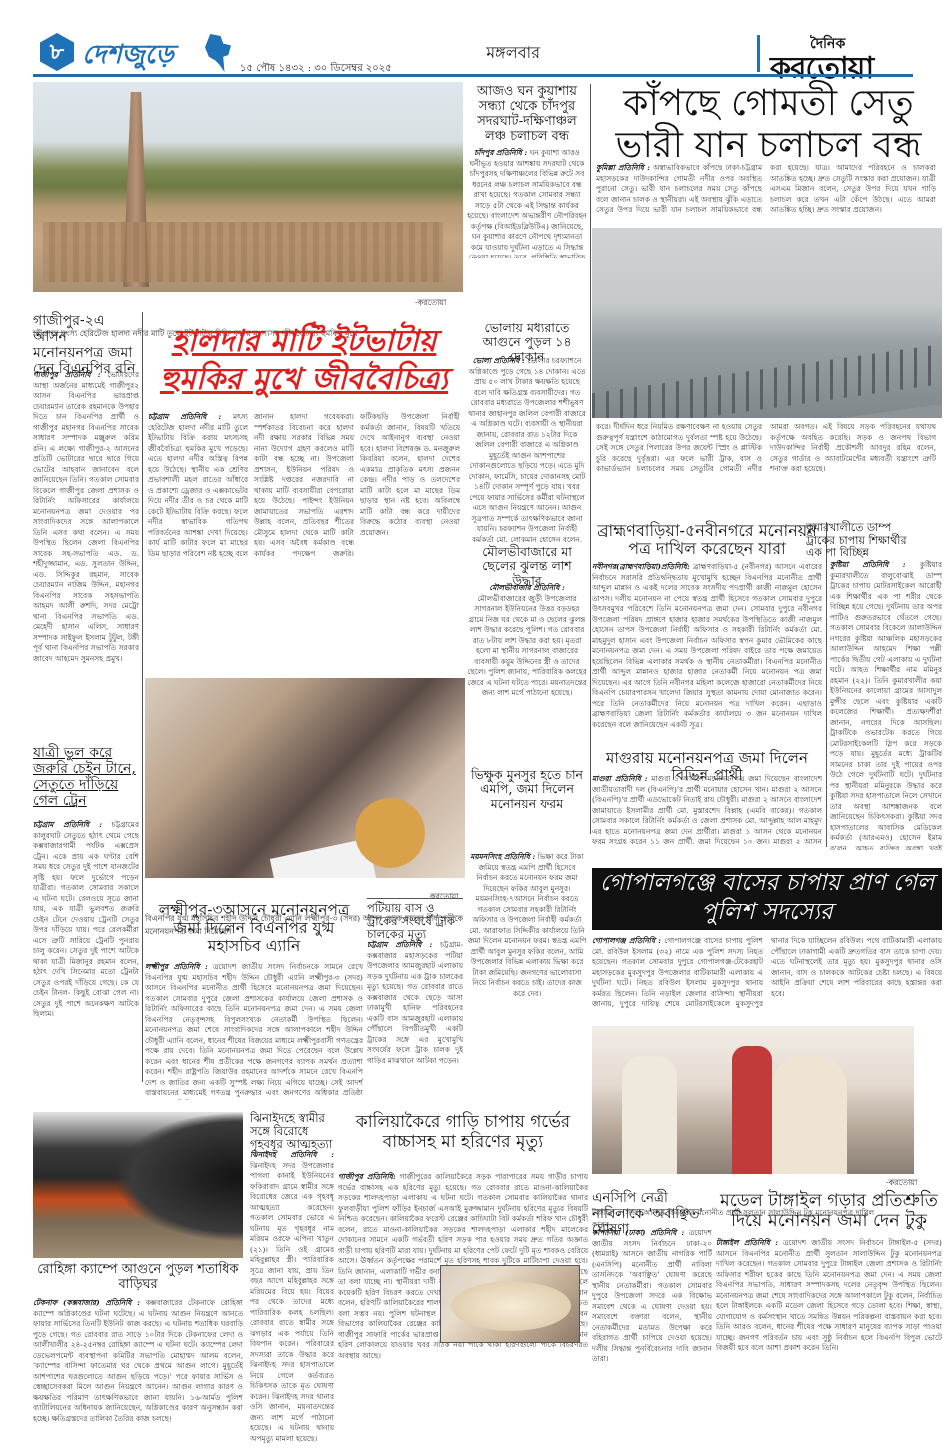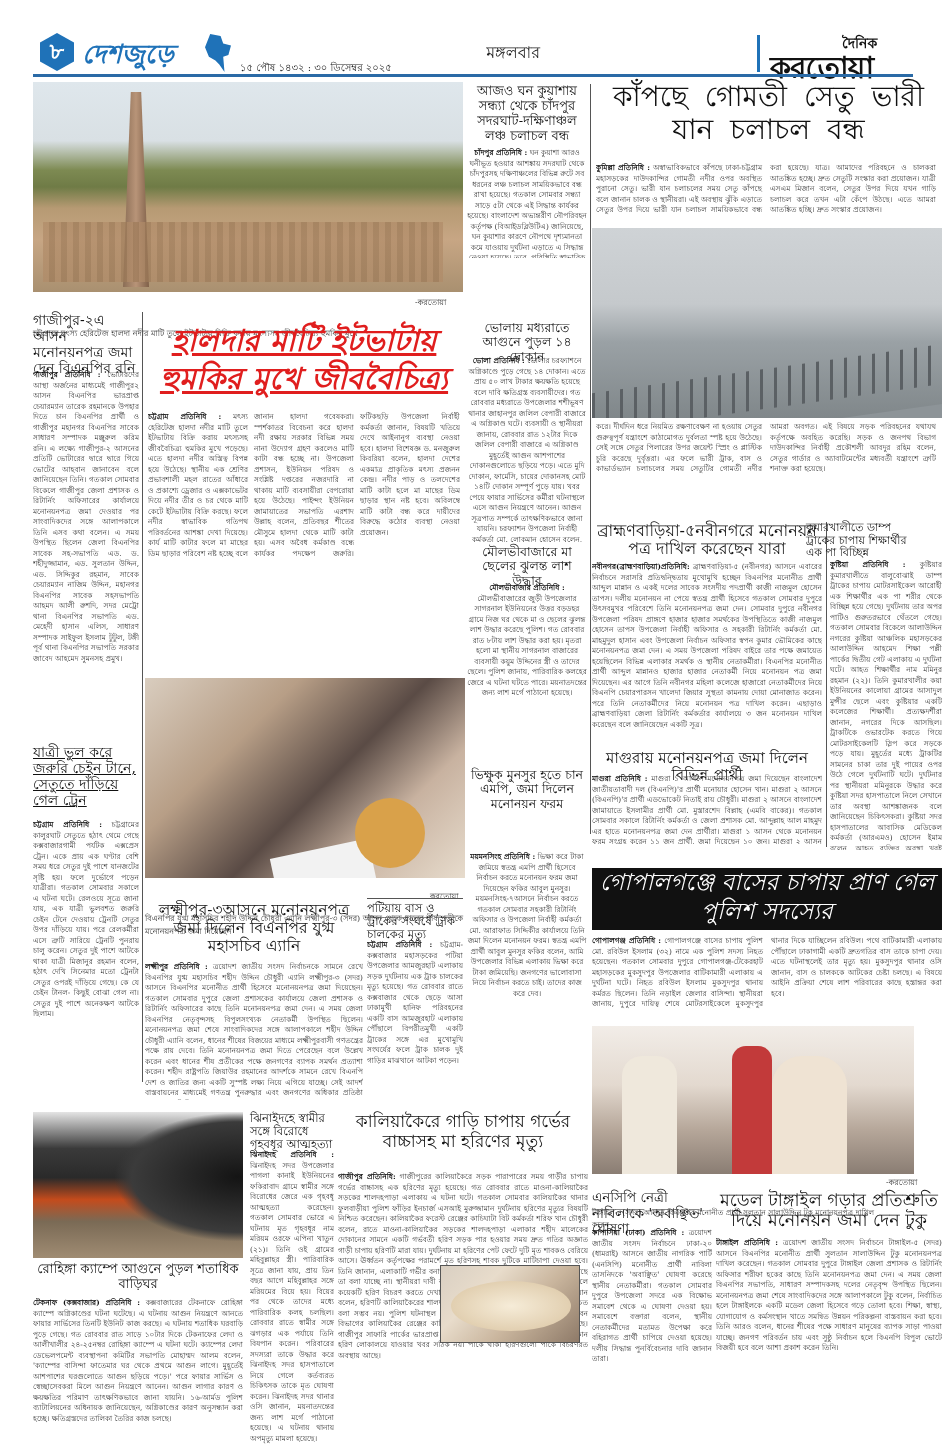--- a/index.html
+++ b/index.html
@@ -13,21 +13,21 @@
   .mast-line { position: absolute; left: 33px; top: 74px; width: 880px; height: 3px; background: #2a6aa6; }
   .page-badge { position: absolute; left: 40px; top: 33px; width: 34px; height: 38px; background: #1f72b8;
     clip-path: polygon(50% 0, 100% 25%, 100% 75%, 50% 100%, 0 75%, 0 25%);
     color: #fff; font: bold 22px "DejaVu Sans", sans-serif; display: flex; align-items: center; justify-content: center; }
   .section-title { position: absolute; left: 82px; top: 34px; color: #1f72b8; font: bold 26px "DejaVu Sans", sans-serif; font-style: italic; }
   .map-icon { position: absolute; left: 205px; top: 34px; width: 26px; height: 38px; background: #1f72b8;
     clip-path: polygon(20% 0, 60% 5%, 70% 25%, 100% 30%, 90% 55%, 70% 60%, 75% 100%, 55% 80%, 40% 70%, 15% 60%, 0 35%); }
   .weekday { position: absolute; right: 405px; top: 40px; font: 16px "DejaVu Serif", serif; color: #222; text-align: right; width: 200px; }
   .dateline { position: absolute; right: 405px; top: 60px; font: 10px "DejaVu Serif", serif; color: #222; width: 300px; }
   .mast-divider { position: absolute; left: 757px; top: 35px; width: 3px; height: 37px; background: #1f72b8; }
-  .paper-small { position: absolute; left: 810px; top: 32px; font: bold 14px "DejaVu Sans", sans-serif; color: #111; margin-left: 32px; }
+  .paper-small { position: absolute; left: 810px; top: 32px; font: bold 14px "DejaVu Sans", sans-serif; color: #111; }
   .paper-name { position: absolute; left: 770px; top: 44px; font: 900 30px "DejaVu Sans", sans-serif; color: #111; letter-spacing: -1px; }
 
   
   .photo { position: absolute; overflow: hidden; }
   .ph-brick { background: linear-gradient(180deg, #dfe7ec 0%, #d9e0e4 28%, #7d8a52 42%, #6f7b46 50%, #b69a73 60%, #c7a684 75%, #a99070 100%); }
   .ph-brick .chimney { position: absolute; left: 90px; top: 10px; width: 26px; height: 195px; background: linear-gradient(90deg,#8a6d55,#b89478,#7f6049);
     clip-path: polygon(30% 0,70% 0,100% 100%,0 100%); }
   .ph-brick .kiln { position: absolute; left: 10px; bottom: 10px; width: 400px; height: 60px; background: repeating-linear-gradient(90deg,#b08b68 0 6px,#9d7a58 6px 12px); opacity: .7; }
   .ph-bridge { background: linear-gradient(180deg,#cfd3d6 0%,#c5c9cc 40%,#9aa1a5 60%,#80878a 100%); }
   .ph-bridge .rail { position: absolute; left: 0; top: 140px; width: 360px; height: 40px; background: repeating-linear-gradient(90deg,#5b6064 0 3px,transparent 3px 14px); transform: skewY(-8deg); }
@@ -48,21 +48,21 @@
   .credit { position: absolute; font: 8px "DejaVu Serif", serif; color: #333; }
 
   
   .hl { position: absolute; font-family: "DejaVu Serif", serif; color: #111; text-align: center; line-height: 1.15; }
   .hl-red { color: #e01e1e; font-family: "DejaVu Sans", sans-serif; font-weight: bold; font-style: italic; }
   .hl-left { text-align: left; }
   .banner-black { position: absolute; background: #111; color: #fff; font: italic 30px "DejaVu Sans", sans-serif; text-align: center; line-height: 1.25; }
 
   
   .txt { position: absolute; font: 7.4px/1.42 "DejaVu Serif", serif; color: #333; text-align: justify; overflow: hidden; }
-  .txt b { color: #111; }
+  .txt b { color: #111; font-style: italic; }
 
   .rule-v { position: absolute; width: 1px; background: #555; }
   .rule-h { position: absolute; height: 1px; background: #555; }
 </style>
 </head>
 <body>
 
 <div class="abs masthead">
   <div class="page-badge">৮</div>
   <div class="section-title">দেশজুড়ে</div>
@@ -89,21 +89,21 @@
 <div class="txt" style="left:467px;top:356px;width:120px;height:186px;text-align:center;"><b>ভোলা প্রতিনিধি :</b> <span>ভোলার চরফ্যাশনে অগ্নিকাণ্ডে পুড়ে গেছে ১৪ দোকান। এতে প্রায় ৫০ লাখ টাকার ক্ষয়ক্ষতি হয়েছে বলে দাবি ক্ষতিগ্রস্ত ব্যবসায়ীদের। গত রোববার মধ্যরাতে উপজেলার শশীভূষণ থানার জাহানপুর জলিল বেপারী বাজারে এ অগ্নিকাণ্ড ঘটে। ব্যবসায়ী ও স্থানীয়রা জানায়, রোববার রাত ১২টার দিকে জলিল বেপারী বাজারে এ অগ্নিকাণ্ড মুহূর্তেই আগুন আশপাশের দোকানগুলোতে ছড়িয়ে পড়ে। এতে মুদি দোকান, ফার্মেসি, চায়ের দোকানসহ মোট ১৪টি দোকান সম্পূর্ণ পুড়ে যায়। খবর পেয়ে ফায়ার সার্ভিসের কর্মীরা ঘটনাস্থলে এসে আগুন নিয়ন্ত্রণে আনেন। আগুন সূত্রপাত সম্পর্কে তাৎক্ষণিকভাবে জানা যায়নি। চরফ্যাশন উপজেলা নির্বাহী কর্মকর্তা মো. লোকমান হোসেন বলেন, ক্ষতিগ্রস্তরা আবেদন করলে ১০ কেজি করে চাল, এক বান্ডিল ঢেউটিন ও আর্থিক সহযোগিতা দেওয়া হবে।</span></div>
 
 <div class="hl" style="left:467px;top:545px;width:120px;font-size:12.5px;">মৌলভীবাজারে মা ছেলের ঝুলন্ত লাশ উদ্ধার</div>
 <div class="txt" style="left:467px;top:583px;width:120px;height:180px;text-align:center;"><b>মৌলভীবাজার প্রতিনিধি :</b> <span>মৌলভীবাজারের জুড়ী উপজেলার সাগরনাল ইউনিয়নের উত্তর বড়ডহর গ্রামে নিজ ঘর থেকে মা ও ছেলের ঝুলন্ত লাশ উদ্ধার করেছে পুলিশ। গত রোববার রাত ৮টায় লাশ উদ্ধার করা হয়। মৃতরা হলো মা স্থানীয় সাগরনাল বাজারের ব্যবসায়ী কয়ুম উদ্দিনের স্ত্রী ও তাদের ছেলে। পুলিশ জানায়, পারিবারিক কলহের জেরে এ ঘটনা ঘটতে পারে। ময়নাতদন্তের জন্য লাশ মর্গে পাঠানো হয়েছে।</span></div>
 
 <div class="hl" style="left:467px;top:768px;width:120px;font-size:12.5px;">ভিক্ষুক মুনসুর হতে চান এমপি, জমা দিলেন মনোনয়ন ফরম</div>
 <div class="txt" style="left:467px;top:852px;width:120px;height:220px;text-align:center;"><b>ময়মনসিংহ প্রতিনিধি :</b> <span>ভিক্ষা করে টাকা জমিয়ে স্বতন্ত্র এমপি প্রার্থী হিসেবে নির্বাচন করতে মনোনয়ন ফরম জমা দিয়েছেন ফকির আবুল মুনসুর। ময়মনসিংহ-৭আসনে নির্বাচন করতে গতকাল সোমবার সহকারী রিটার্নিং অফিসার ও উপজেলা নির্বাহী কর্মকর্তা মো. আরাফাত সিদ্দিকীর কার্যালয়ে তিনি জমা দিলেন মনোনয়ন ফরম। স্বতন্ত্র এমপি প্রার্থী আবুল মুনসুর ফকির বলেন, আমি উপজেলার বিভিন্ন এলাকায় ভিক্ষা করে টাকা জমিয়েছি। জনগণের ভালোবাসা নিয়ে নির্বাচন করতে চাই। তাদের কাজ করে দেব।</span></div>
 
 <div class="rule-v" style="left:590px;top:84px;height:750px;"></div>
 
-<div class="hl" style="left:596px;top:82px;width:345px;font-size:28px;line-height:1.18;font-family:Liberation Mono, monospace;">কাঁপছে গোমতী সেতু ভারী যান চলাচল বন্ধ</div>
+<div class="hl" style="left:596px;top:82px;width:345px;font-size:36px;line-height:1.18;">কাঁপছে গোমতী সেতু ভারী যান চলাচল বন্ধ</div>
 <div class="txt" style="left:596px;top:163px;width:340px;height:60px;column-count:2;column-gap:8px;"><b>কুমিল্লা প্রতিনিধি :</b> <span>অস্বাভাবিকভাবে কাঁপছে ঢাকা-চট্টগ্রাম মহাসড়কের দাউদকান্দির গোমতী নদীর ওপর অবস্থিত পুরানো সেতু। ভারী যান চলাচলের সময় সেতু কাঁপছে বলে জানান চালক ও স্থানীয়রা। এই অবস্থায় ঝুঁকি এড়াতে সেতুর উপর দিয়ে ভারী যান চলাচল সাময়িকভাবে বন্ধ করা হয়েছে। যাত্র। আমাদের পরিবহনে ও চালকরা আতঙ্কিত হচ্ছে। দ্রুত সেতুটি সংস্কার করা প্রয়োজন। যাত্রী এসএম মিজান বলেন, সেতুর উপর দিয়ে যখন গাড়ি চলাচল করে তখন এটা কেঁপে উঠছে। এতে আমরা আতঙ্কিত হচ্ছি। দ্রুত সংস্কার প্রয়োজন।</span></div>
 <div class="photo ph-bridge" style="left:592px;top:228px;width:350px;height:190px;">
   <div class="rail"></div>
   <div class="deck"></div>
 </div>
 <div class="txt" style="left:596px;top:422px;width:340px;height:90px;column-count:2;column-gap:8px;">করে। দীর্ঘদিন ধরে নিয়মিত রক্ষণাবেক্ষণ না হওয়ায় সেতুর গুরুত্বপূর্ণ যন্ত্রাংশে কাঠামোগত দুর্বলতা স্পষ্ট হয়ে উঠেছে। সেই সঙ্গে সেতুর পিলারের উপর জয়েন্ট স্প্রিং ও প্লাস্টিক চুরি করেছে দুর্বৃত্তরা। এর ফলে ভারী ট্রাক, বাস ও কাভার্ডভ্যান চলাচলের সময় সেতুটির গোমতী নদীর আমরা অবগত। এই বিষয়ে সড়ক পরিবহনের যথাযথ কর্তৃপক্ষে অবহিত করেছি। সড়ক ও জনপথ বিভাগ দাউদকান্দির নির্বাহী প্রকৌশলী আবদুর রহিম বলেন, সেতুর গার্ডার ও অ্যাবাটমেন্টের মধ্যবর্তী যন্ত্রাংশে ত্রুটি শনাক্ত করা হয়েছে।</div>
 
 <div class="hl" style="left:592px;top:522px;width:230px;font-size:16px;">ব্রাহ্মণবাড়িয়া-৫নবীনগরে মনোনয়ন পত্র দাখিল করেছেন যারা</div>
 <div class="txt" style="left:592px;top:562px;width:230px;height:180px;"><b>নবীনগর(ব্রাহ্মণবাড়িয়া)প্রতিনিধি:</b> <span>ব্রাহ্মণবাড়িয়া-৫ (নবীনগর) আসনে এবারের নির্বাচনে সরাসরি প্রতিদ্বন্দ্বিতায় মুখোমুখি হচ্ছেন বিএনপির মনোনীত প্রার্থী আব্দুল মান্নান ও একই দলের সাবেক সংসদীয় পদপ্রার্থী কাজী নাজমুল হোসেন তাপস। দলীয় মনোনয়ন না পেয়ে স্বতন্ত্র প্রার্থী হিসেবে গতকাল সোমবার দুপুরে উৎসবমুখর পরিবেশে তিনি মনোনয়নপত্র জমা দেন। সোমবার দুপুরে নবীনগর উপজেলা পরিষদ প্রাঙ্গণে হাজার হাজার সমর্থকের উপস্থিতিতে কাজী নাজমুল হোসেন তাপস উপজেলা নির্বাহী অফিসার ও সহকারী রিটার্নিং কর্মকর্তা মো. মাহমুদুল হাসান এবং উপজেলা নির্বাচন অফিসার স্বপন কুমার ভৌমিকের কাছে মনোনয়নপত্র জমা দেন। এ সময় উপজেলা পরিষদ বাইরে তার পক্ষে জমায়েত হয়েছিলেন বিভিন্ন এলাকার সমর্থক ও স্থানীয় নেতাকর্মীরা। বিএনপির মনোনীত প্রার্থী আব্দুল মান্নানও হাজার হাজার নেতাকর্মী নিয়ে মনোনয়ন পত্র জমা দিয়েছেন। এর আগে তিনি নবীনগর মহিলা কলেজে হাজারো নেতাকর্মীদের নিয়ে বিএনপি চেয়ারপারসন খালেদা জিয়ার সুস্থতা কামনায় দোয়া মোনাজাত করেন। পরে তিনি নেতাকর্মীদের নিয়ে মনোনয়ন পত্র দাখিল করেন। এছাড়াও ব্রাহ্মণবাড়িয়া জেলা রিটার্নিং কর্মকর্তার কার্যালয়ে ৩ জন মনোনয়ন দাখিল করেছেন বলে জানিয়েছেন একটি সূত্র।</span></div>
 

